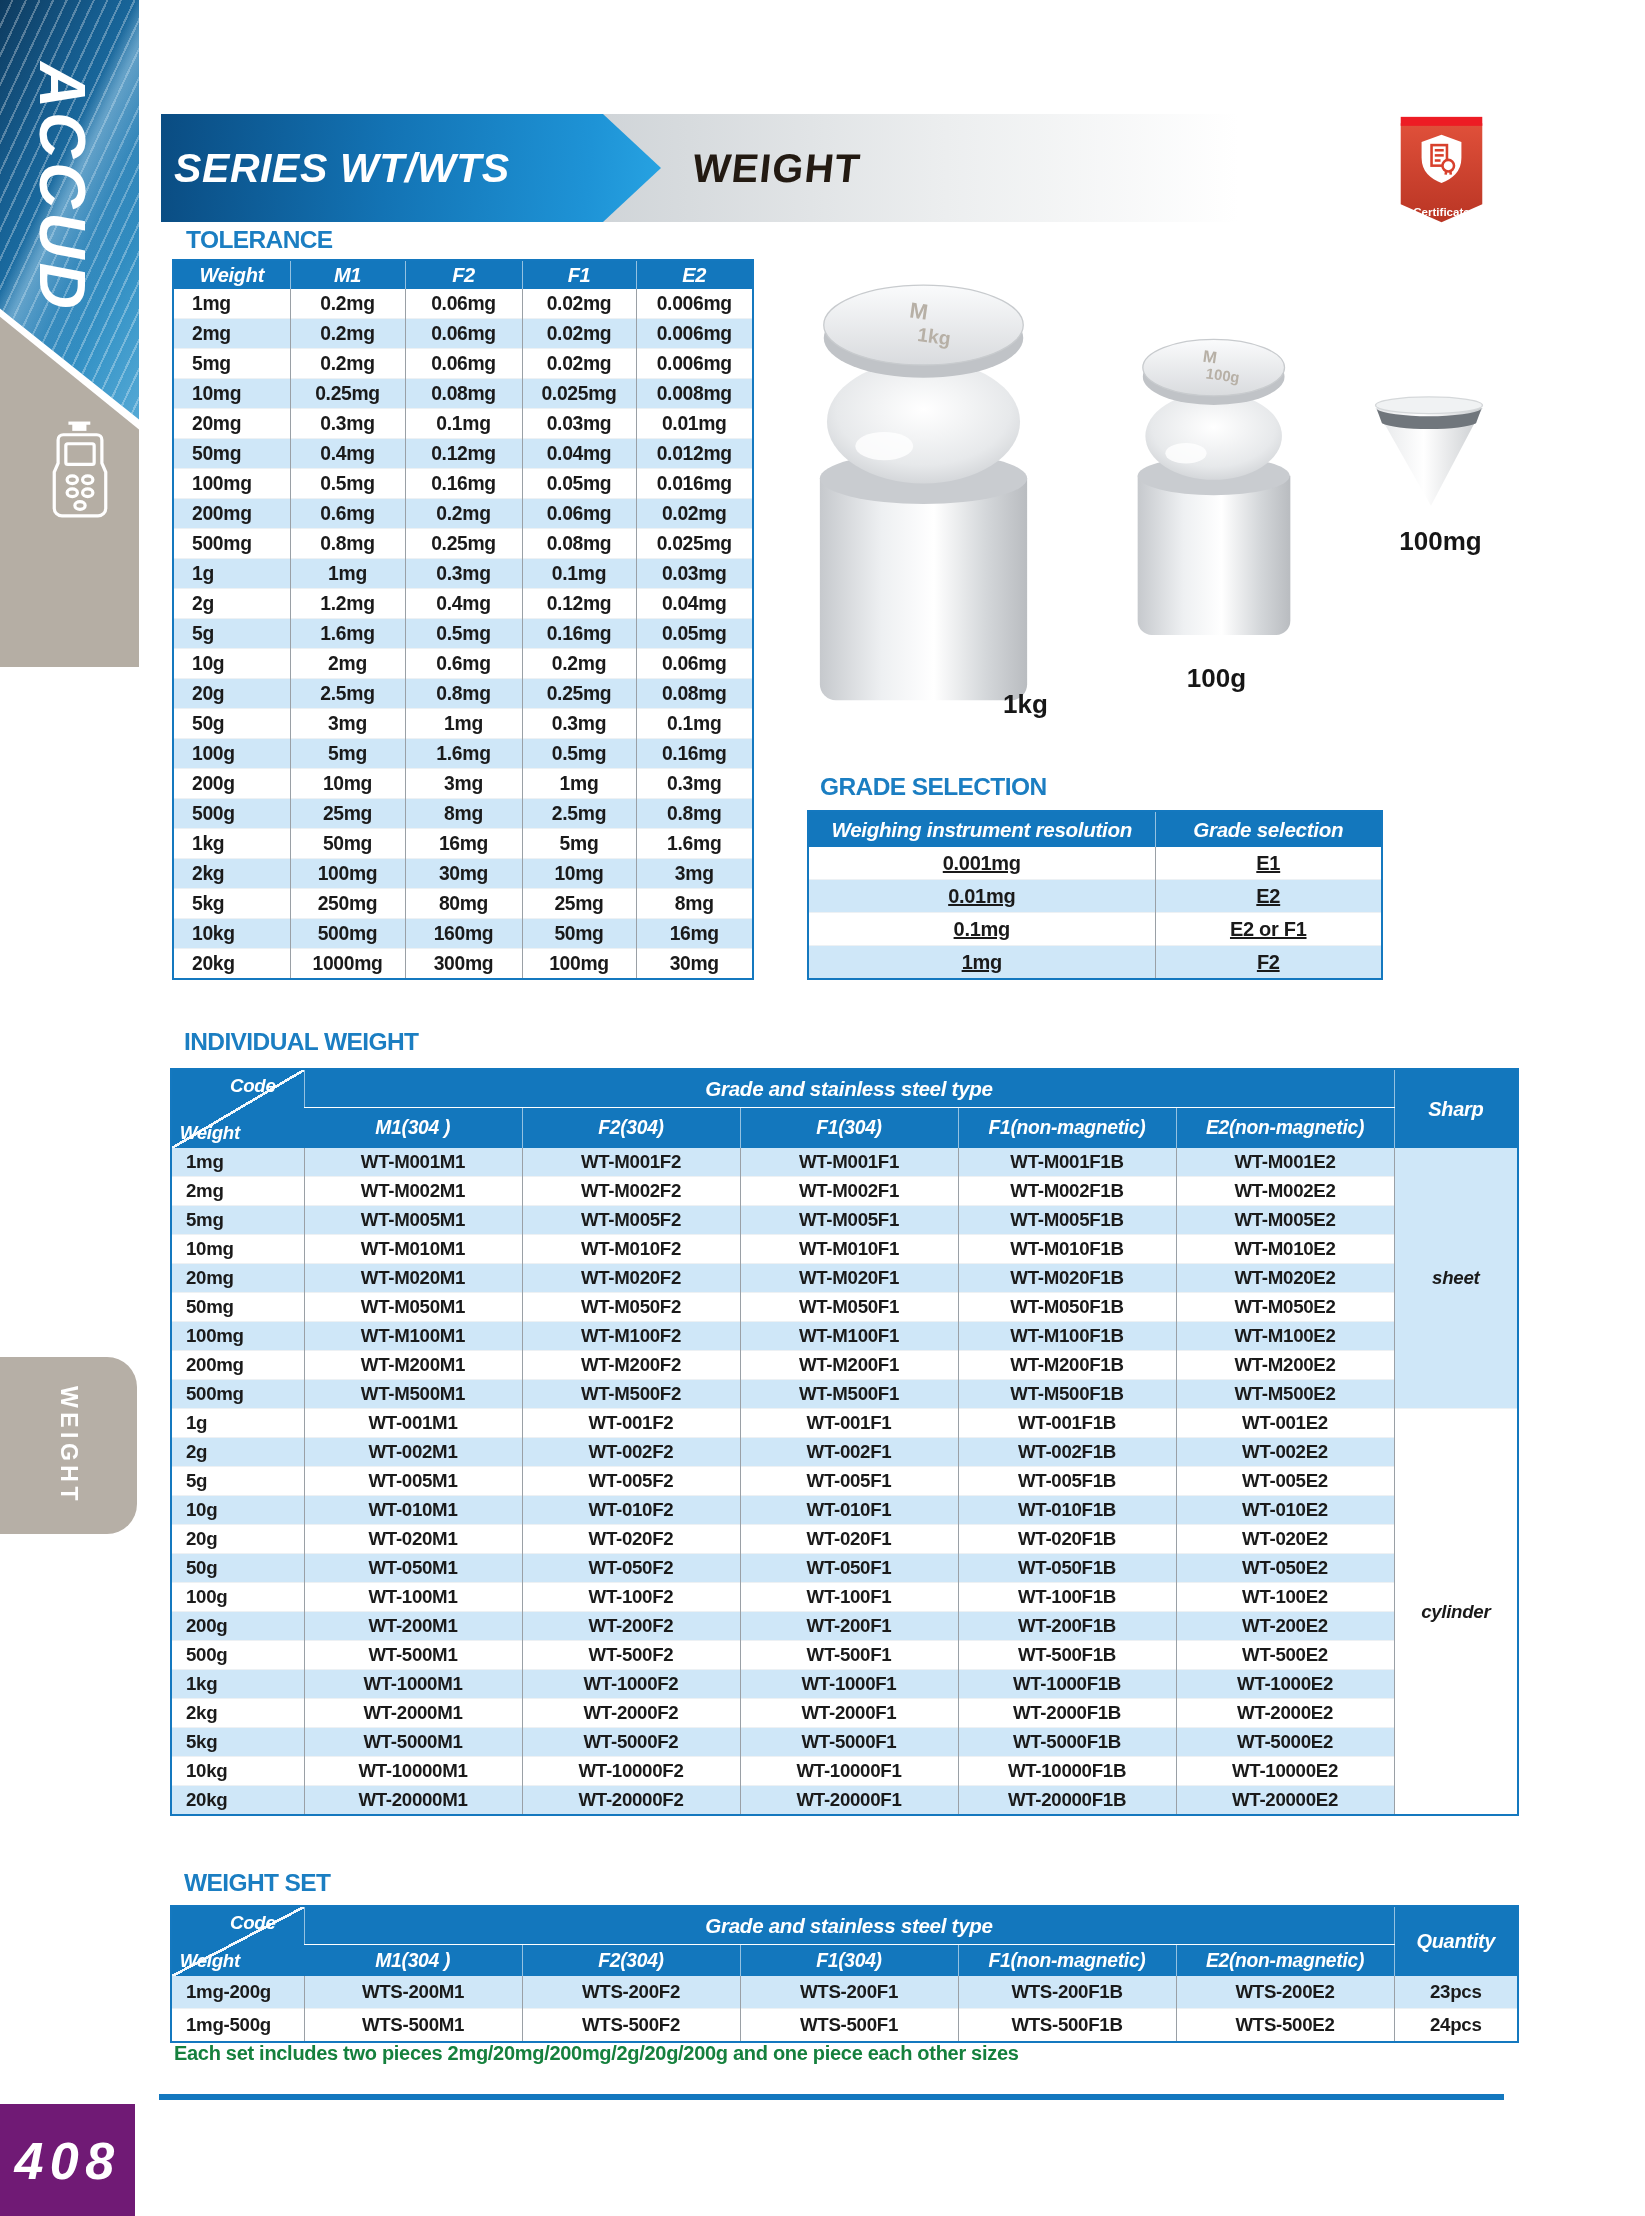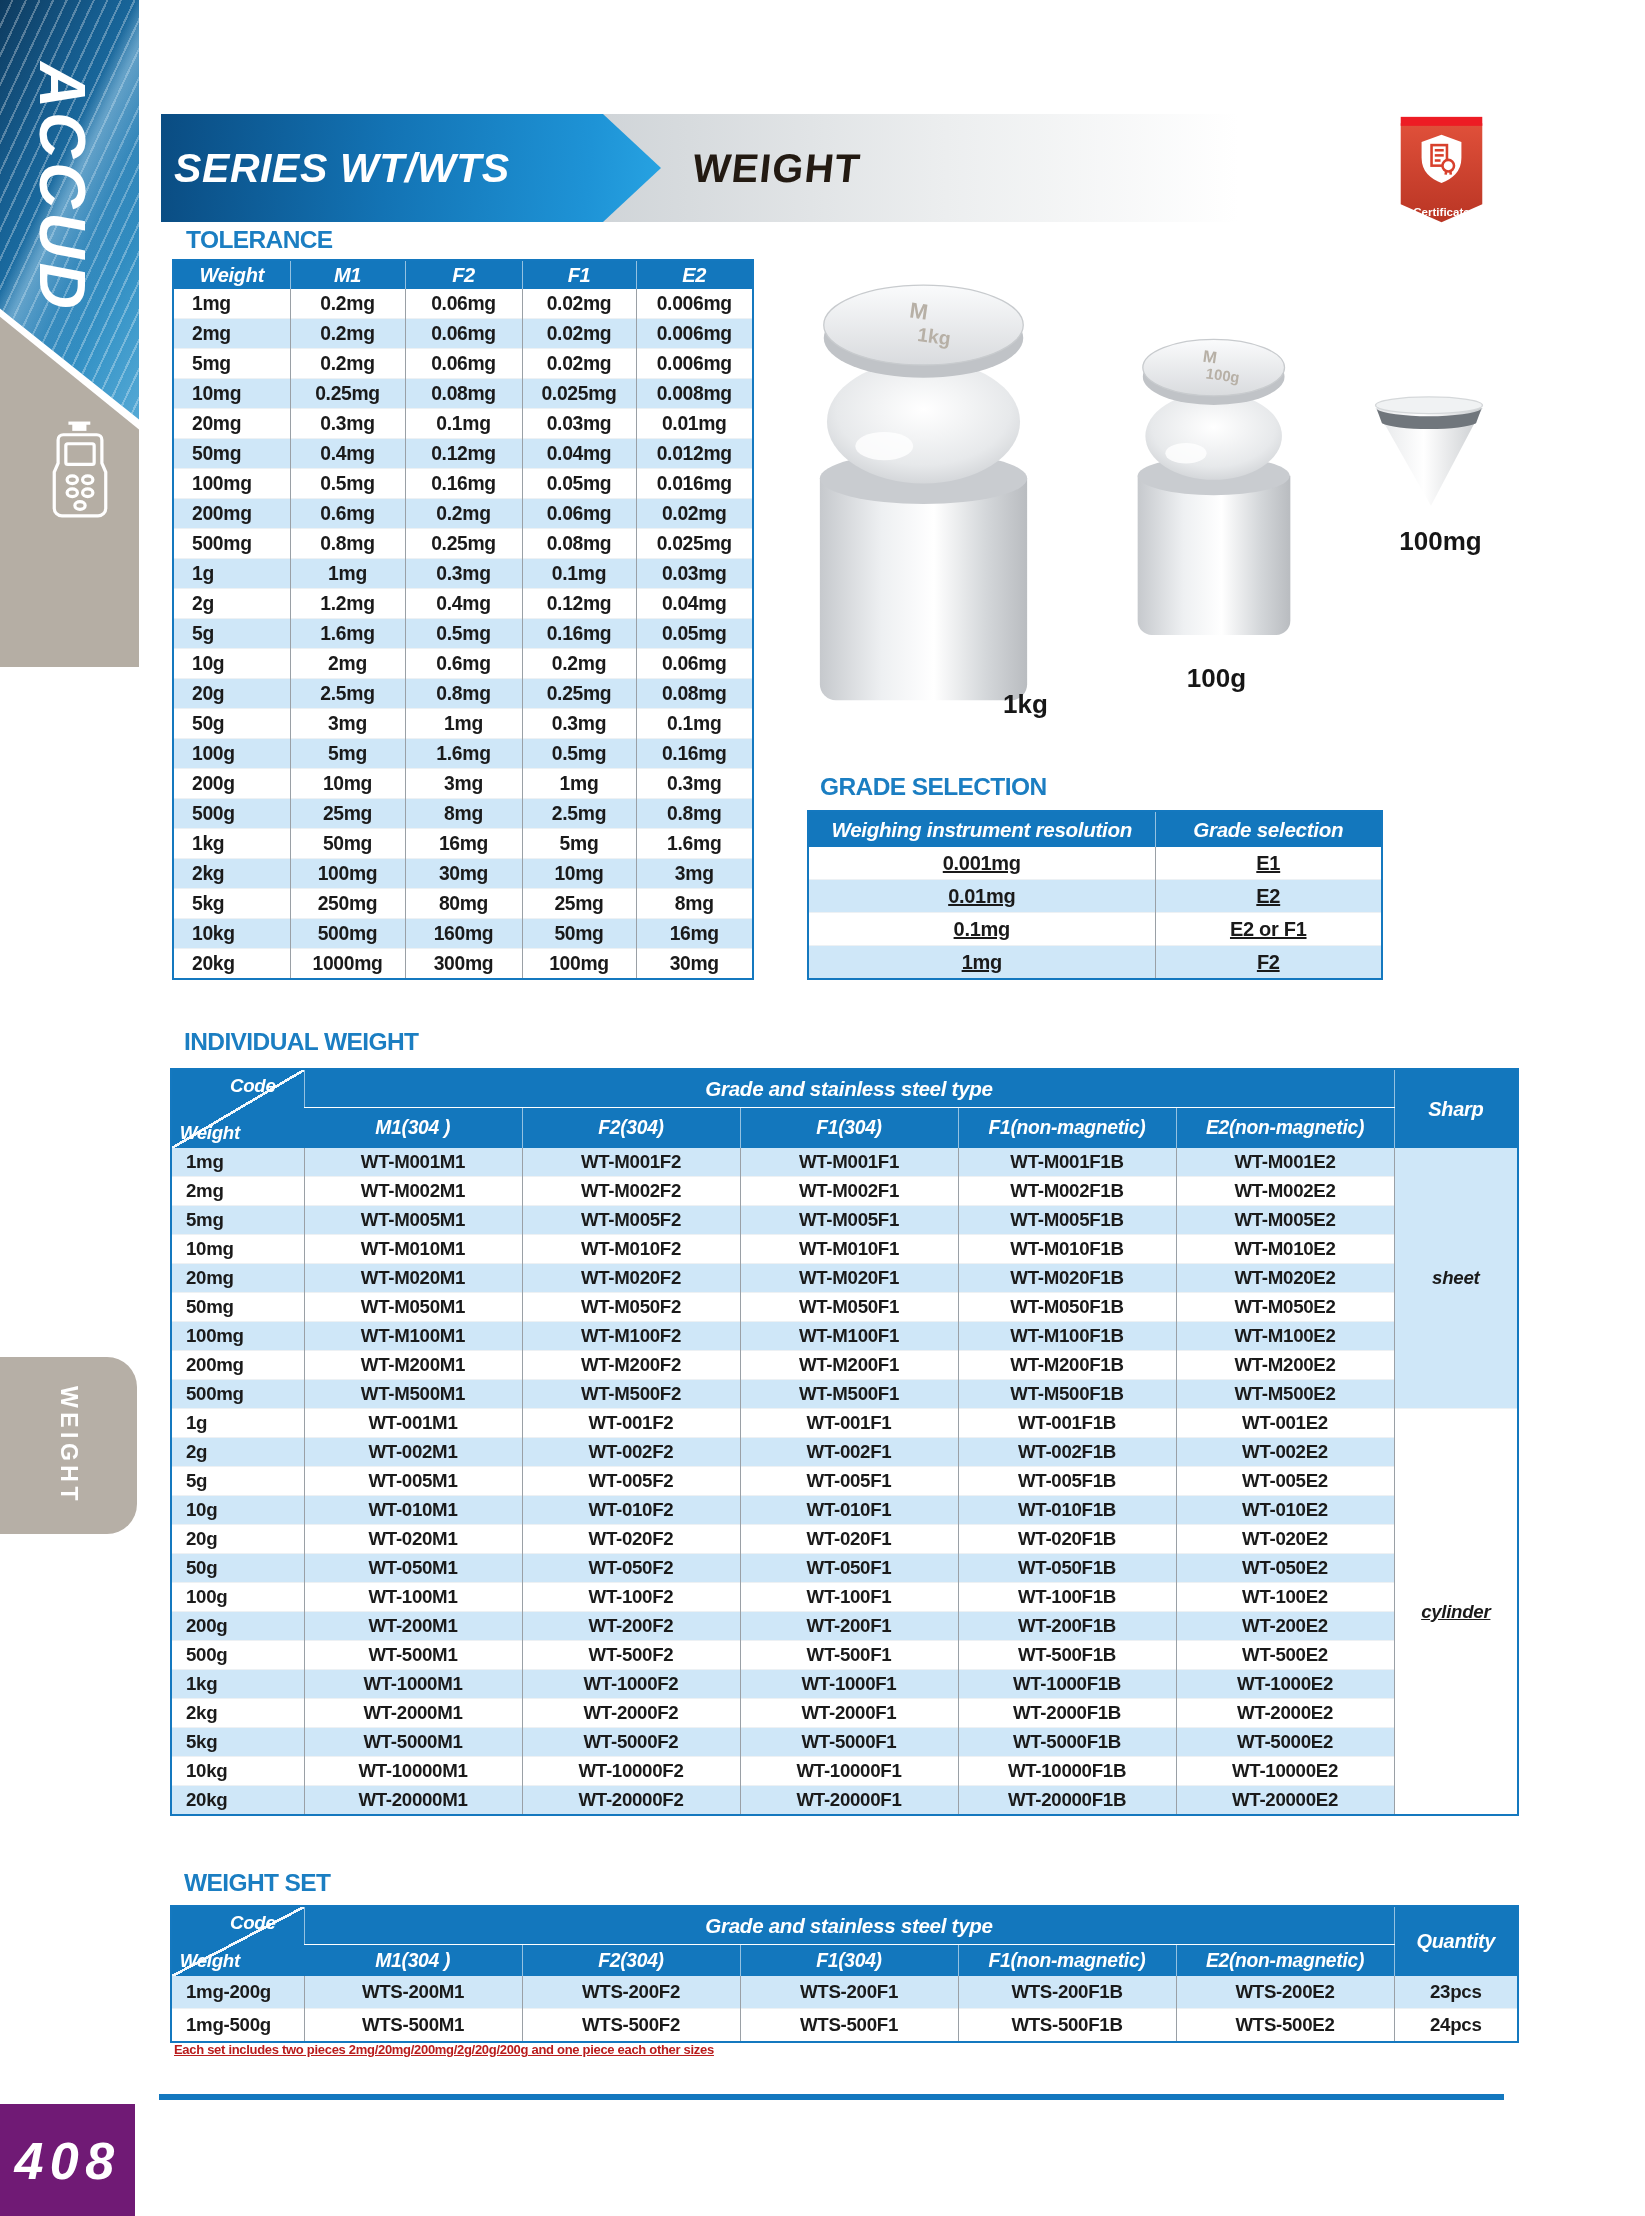--- a/index.html
+++ b/index.html
@@ -68,29 +68,29 @@
 
   
   .big-tbl th.group-h{height:37px;font-size:20.6px;border-bottom:1.9px solid #ffffff;}
   .big-tbl th.sub-h{height:40px;font-size:19.3px;}
   .big-tbl td{height:28px;font-size:18.7px;}
   .big-tbl td.col0{text-align:left;padding-left:14px;}
   #iw-tbl tbody tr:nth-child(odd) td:not(.shape-cell){background:#cfe7f8;}
   #ws-tbl tbody tr:nth-child(odd) td{background:#cfe7f8;}
   td.shape-cell{font-style:italic;font-weight:700;text-align:center;}
   td.shape-sheet{background:#cfe7f8 !important;}
-  td.shape-cyl{background:#ffffff !important;text-decoration:underline;}
+  td.shape-cyl{background:#ffffff !important;}
   th.corner{position:relative;
     background:#1377bd linear-gradient(to bottom right,transparent calc(50% - 1.3px),
       rgba(255,255,255,.95) calc(50% - 1.3px),rgba(255,255,255,.95) calc(50% + 1.3px),transparent calc(50% + 1.3px));}
   th.corner .corner-top{position:absolute;top:5.2px;right:28px;font-size:18.7px;}
   th.corner .corner-bottom{position:absolute;bottom:3.9px;left:7.7px;font-size:18.7px;}
   #ws-tbl td{height:32px;}
 
-  .note{position:absolute;left:174px;top:2042px;font-size:13px;font-weight:700;letter-spacing:-0.3px;color:#b91c1c;text-decoration:underline;}
+  .note{position:absolute;left:174px;top:2042px;font-size:20px;font-weight:700;letter-spacing:-0.3px;color:#15803d;}
 
   .bottom-rule{position:absolute;left:159px;top:2094px;width:1345px;height:5.8px;background:#1478bf;}
 
   
   .prod{position:absolute;}
   .prod-label{position:absolute;font-weight:900;font-size:26px;color:#161616;text-align:center;width:129px;}
 </style>
 </head>
 <body>
 

